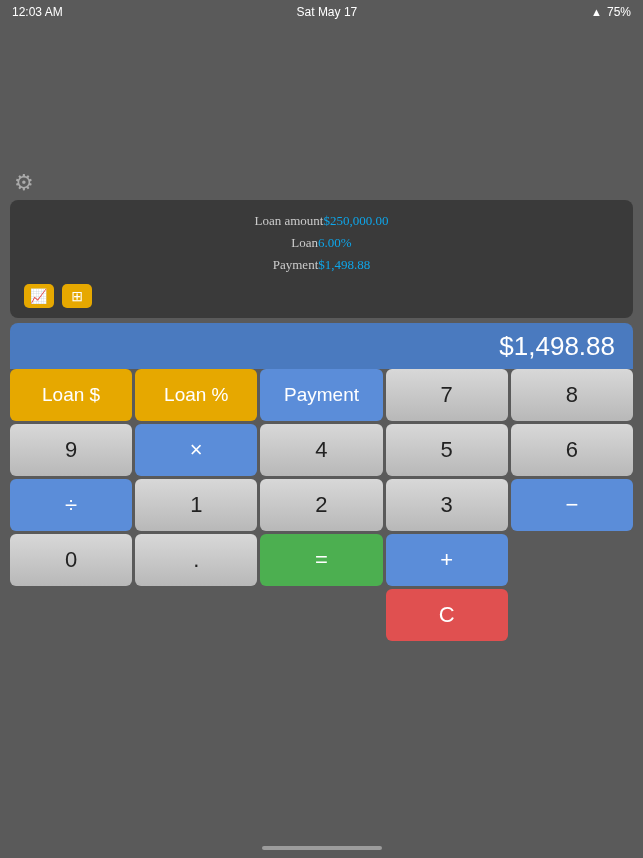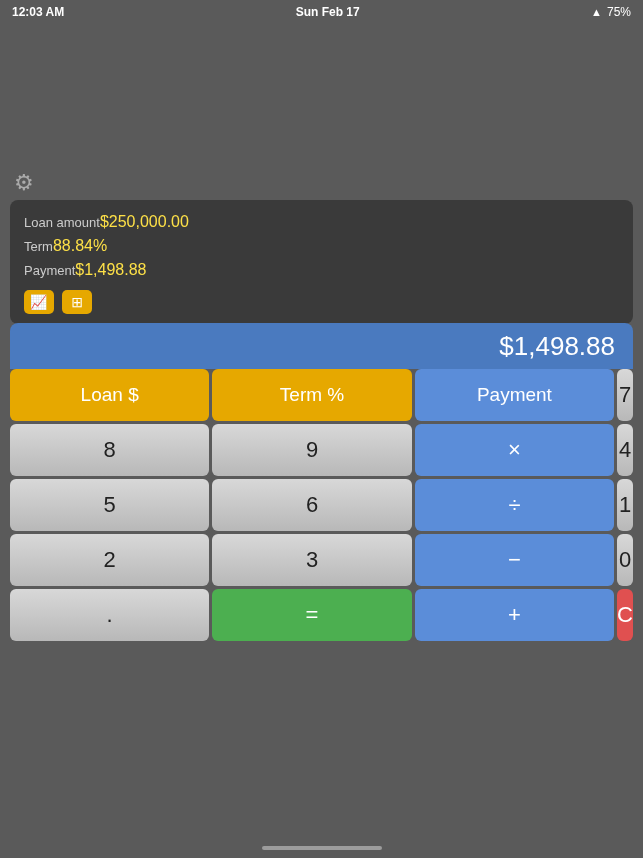--- a/index.html
+++ b/index.html
@@ -16,21 +16,21 @@
     .status-bar {
       display: flex;
       justify-content: space-between;
       align-items: center;
       padding: 4px 12px;
       height: 24px;
     }
     .status-time {
       font-size: 12px;
       color: white;
-      font-weight: 700;
+      font-weight: 400;
     }
     .status-right {
       display: flex;
       align-items: center;
       gap: 5px;
       font-size: 12px;
       color: white;
     }
     .wifi-icon, .battery-icon {
       font-size: 11px;
@@ -52,32 +52,33 @@
       position: absolute;
       top: 200px;
       left: 10px;
       right: 10px;
       background: #3a3a3a;
       border-radius: 8px;
       padding: 10px 14px;
     }
     .info-row {
       display: flex;
-      justify-content: flex-start;
+      justify-content: center;
       align-items: center;
       padding: 3px 0;
+      font-family: Liberation Serif, serif;
     }
     .info-label {
       font-size: 13px;
       color: #ccc;
       font-weight: 500;
     }
     .info-value {
-      font-size: 16px;
-      color: #fde047;
+      font-size: 13px;
+      color: #0ea5e9;
     }
     .info-icons {
       display: flex;
       gap: 8px;
       margin-top: 8px;
     }
     .icon-btn {
       width: 30px;
       height: 24px;
       border-radius: 5px;
@@ -115,21 +116,21 @@
       font-weight: 400;
     }
 
     
     .calc-grid {
       position: absolute;
       top: 369px;
       left: 10px;
       right: 10px;
       display: grid;
-      grid-template-columns: 1fr 1fr 1fr;
+      grid-template-columns: 1fr 1fr 1fr 1fr 1fr;
       grid-template-rows: auto auto auto auto auto auto;
       gap: 3px;
     }
 
     
     .btn {
       height: 52px;
       border-radius: 6px;
       display: flex;
       align-items: center;
@@ -192,39 +193,39 @@
       height: 4px;
       background: rgba(255,255,255,0.4);
       border-radius: 2px;
     }
   </style>
 </head>
 <body>
 
 <div class="status-bar">
   <span class="status-time">12:03 AM</span>
-  <span class="status-time">Sun Feb 17</span>
+  <span class="status-time">Sat May 17</span>
   <span class="status-right">
     <span class="wifi-icon">▲</span>
     <span>75%</span>
   </span>
 </div>
 
 <div class="settings-area">
   <span class="gear-icon">⚙</span>
 </div>
 
 <div class="info-panel">
   <div class="info-row">
     <span class="info-label">Loan amount</span>
     <span class="info-value">$250,000.00</span>
   </div>
   <div class="info-row">
-    <span class="info-label">Term</span>
-    <span class="info-value">88.84%</span>
+    <span class="info-label">Loan</span>
+    <span class="info-value">6.00%</span>
   </div>
   <div class="info-row">
     <span class="info-label">Payment</span>
     <span class="info-value">$1,498.88</span>
   </div>
   <div class="info-icons">
     <div class="icon-btn icon-btn-chart">
       <span>📈</span>
     </div>
     <div class="icon-btn icon-btn-table">
@@ -236,21 +237,21 @@
 <div class="display-bar">
   <span class="display-value">$1,498.88</span>
 </div>
 
 <div class="calc-grid">
 
   <div class="btn btn-header-orange">
     <span>Loan $</span>
   </div>
   <div class="btn btn-header-orange">
-    <span>Term %</span>
+    <span>Loan %</span>
   </div>
   <div class="btn btn-header-blue">
     <span>Payment</span>
   </div>
 
   <div class="btn btn-num">
     <span>7</span>
   </div>
   <div class="btn btn-num">
     <span>8</span>

